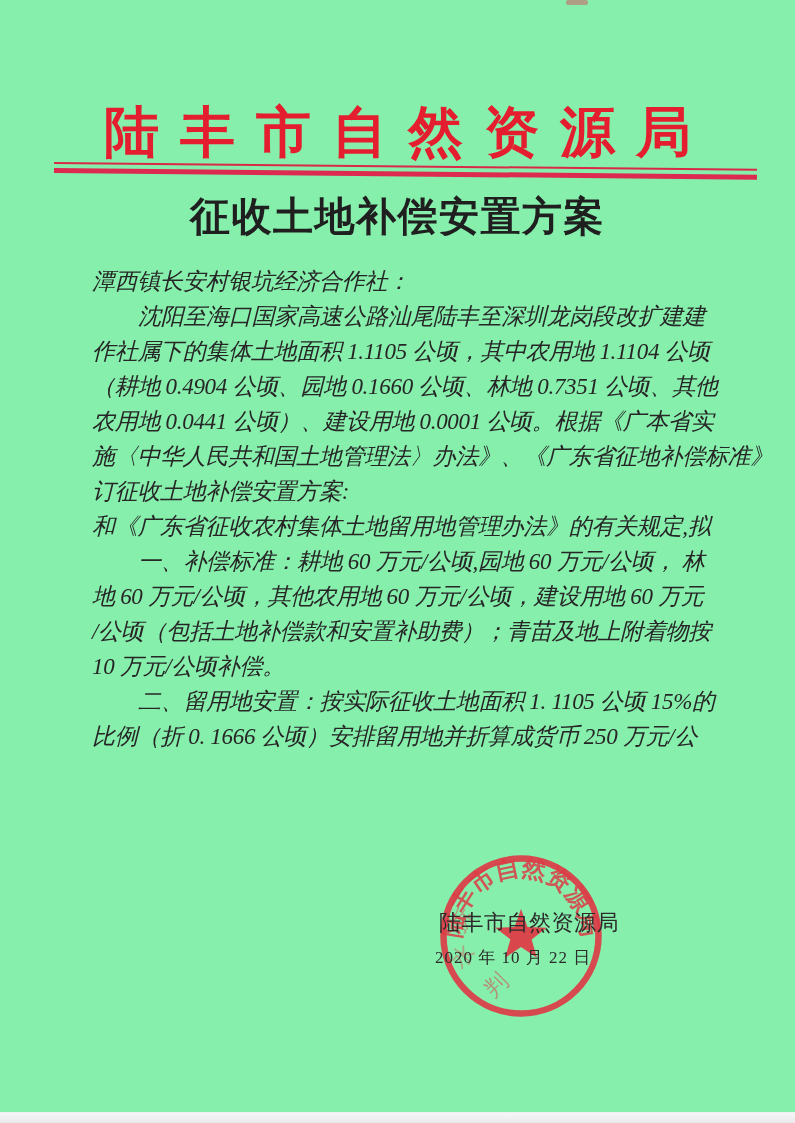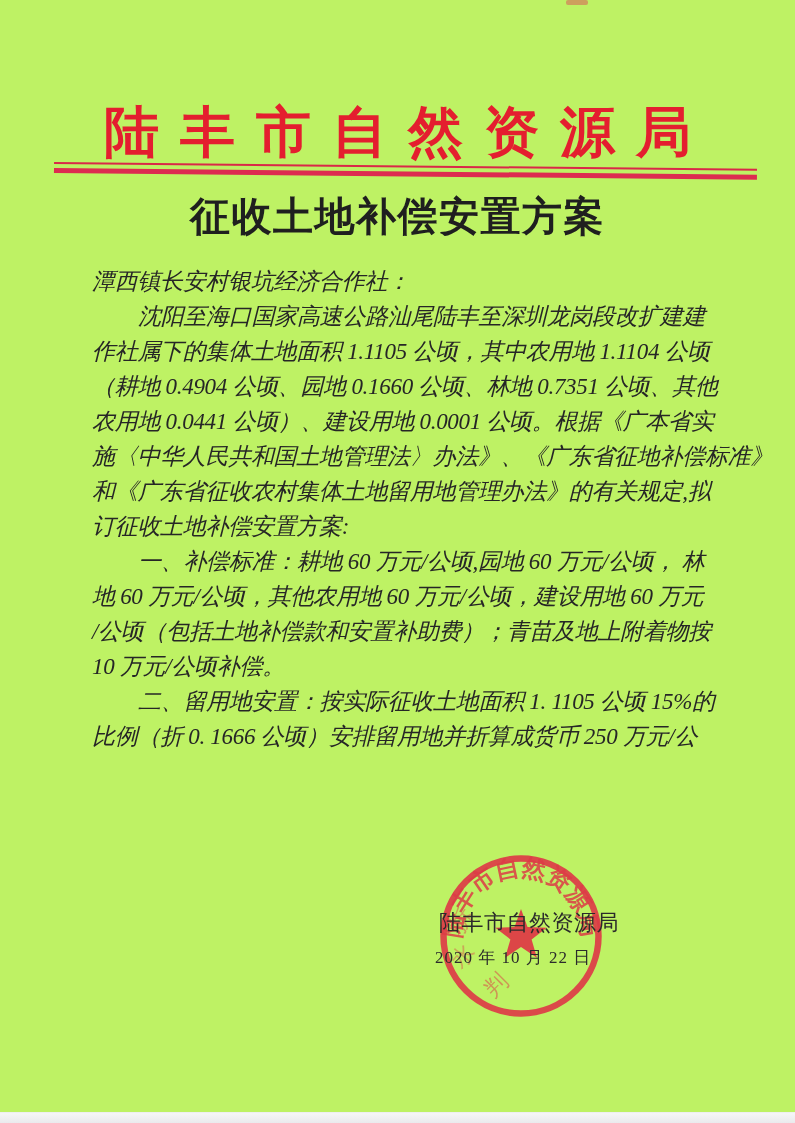--- a/index.html
+++ b/index.html
@@ -1,18 +1,18 @@
 <!DOCTYPE html>
 <html><head>
 <meta charset="utf-8">
 <style>
   html,body{margin:0;padding:0;background:#e9e9ea;}
   .page{
     position:relative;width:795px;height:1123px;margin:0 auto;
-    background:#bef264;overflow:hidden;
+    background:#86efac;overflow:hidden;
     font-family:"Liberation Serif","DejaVu Serif",serif;
   }
   
   .agency-head{
     position:absolute;left:0;top:96px;width:795px;
     text-align:center;color:#e41e2f;font-weight:bold;
     font-size:55px;letter-spacing:21px;text-indent:21px;
     font-family:"Liberation Serif","DejaVu Serif",serif;
     white-space:nowrap;
   }
@@ -66,22 +66,22 @@
 
   <div class="doc-title">征收土地补偿安置方案</div>
 
   <div class="body-text">
     <div class="line">潭西镇长安村银坑经济合作社：</div>
     <div class="line indent">沈阳至海口国家高速公路汕尾陆丰至深圳龙岗段改扩建建</div>
     <div class="line">作社属下的集体土地面积 1.1105 公顷，其中农用地 1.1104 公顷</div>
     <div class="line">（耕地 0.4904 公顷、园地 0.1660 公顷、林地 0.7351 公顷、其他</div>
     <div class="line">农用地 0.0441 公顷）、建设用地 0.0001 公顷。根据《广本省实</div>
     <div class="line">施〈中华人民共和国土地管理法〉办法》、《广东省征地补偿标准》</div>
+    <div class="line">订征收土地补偿安置方案:</div>
     <div class="line">和《广东省征收农村集体土地留用地管理办法》的有关规定,拟</div>
-    <div class="line">订征收土地补偿安置方案:</div>
     <div class="line indent">一、补偿标准：耕地 60 万元/公顷,园地 60 万元/公顷， 林</div>
     <div class="line">地 60 万元/公顷，其他农用地 60 万元/公顷，建设用地 60 万元</div>
     <div class="line">/公顷（包括土地补偿款和安置补助费）；青苗及地上附着物按</div>
     <div class="line">10 万元/公顷补偿。</div>
     <div class="line indent">二、留用地安置：按实际征收土地面积 1. 1105 公顷 15%的</div>
     <div class="line">比例（折 0. 1666 公顷）安排留用地并折算成货币 250 万元/公</div>
   </div>
 
   <svg class="seal" viewBox="-85 -85 170 170">
     <circle cx="0" cy="0" r="77.5" fill="none" stroke="#dd3c46" stroke-width="6.5" opacity="0.92"></circle>

